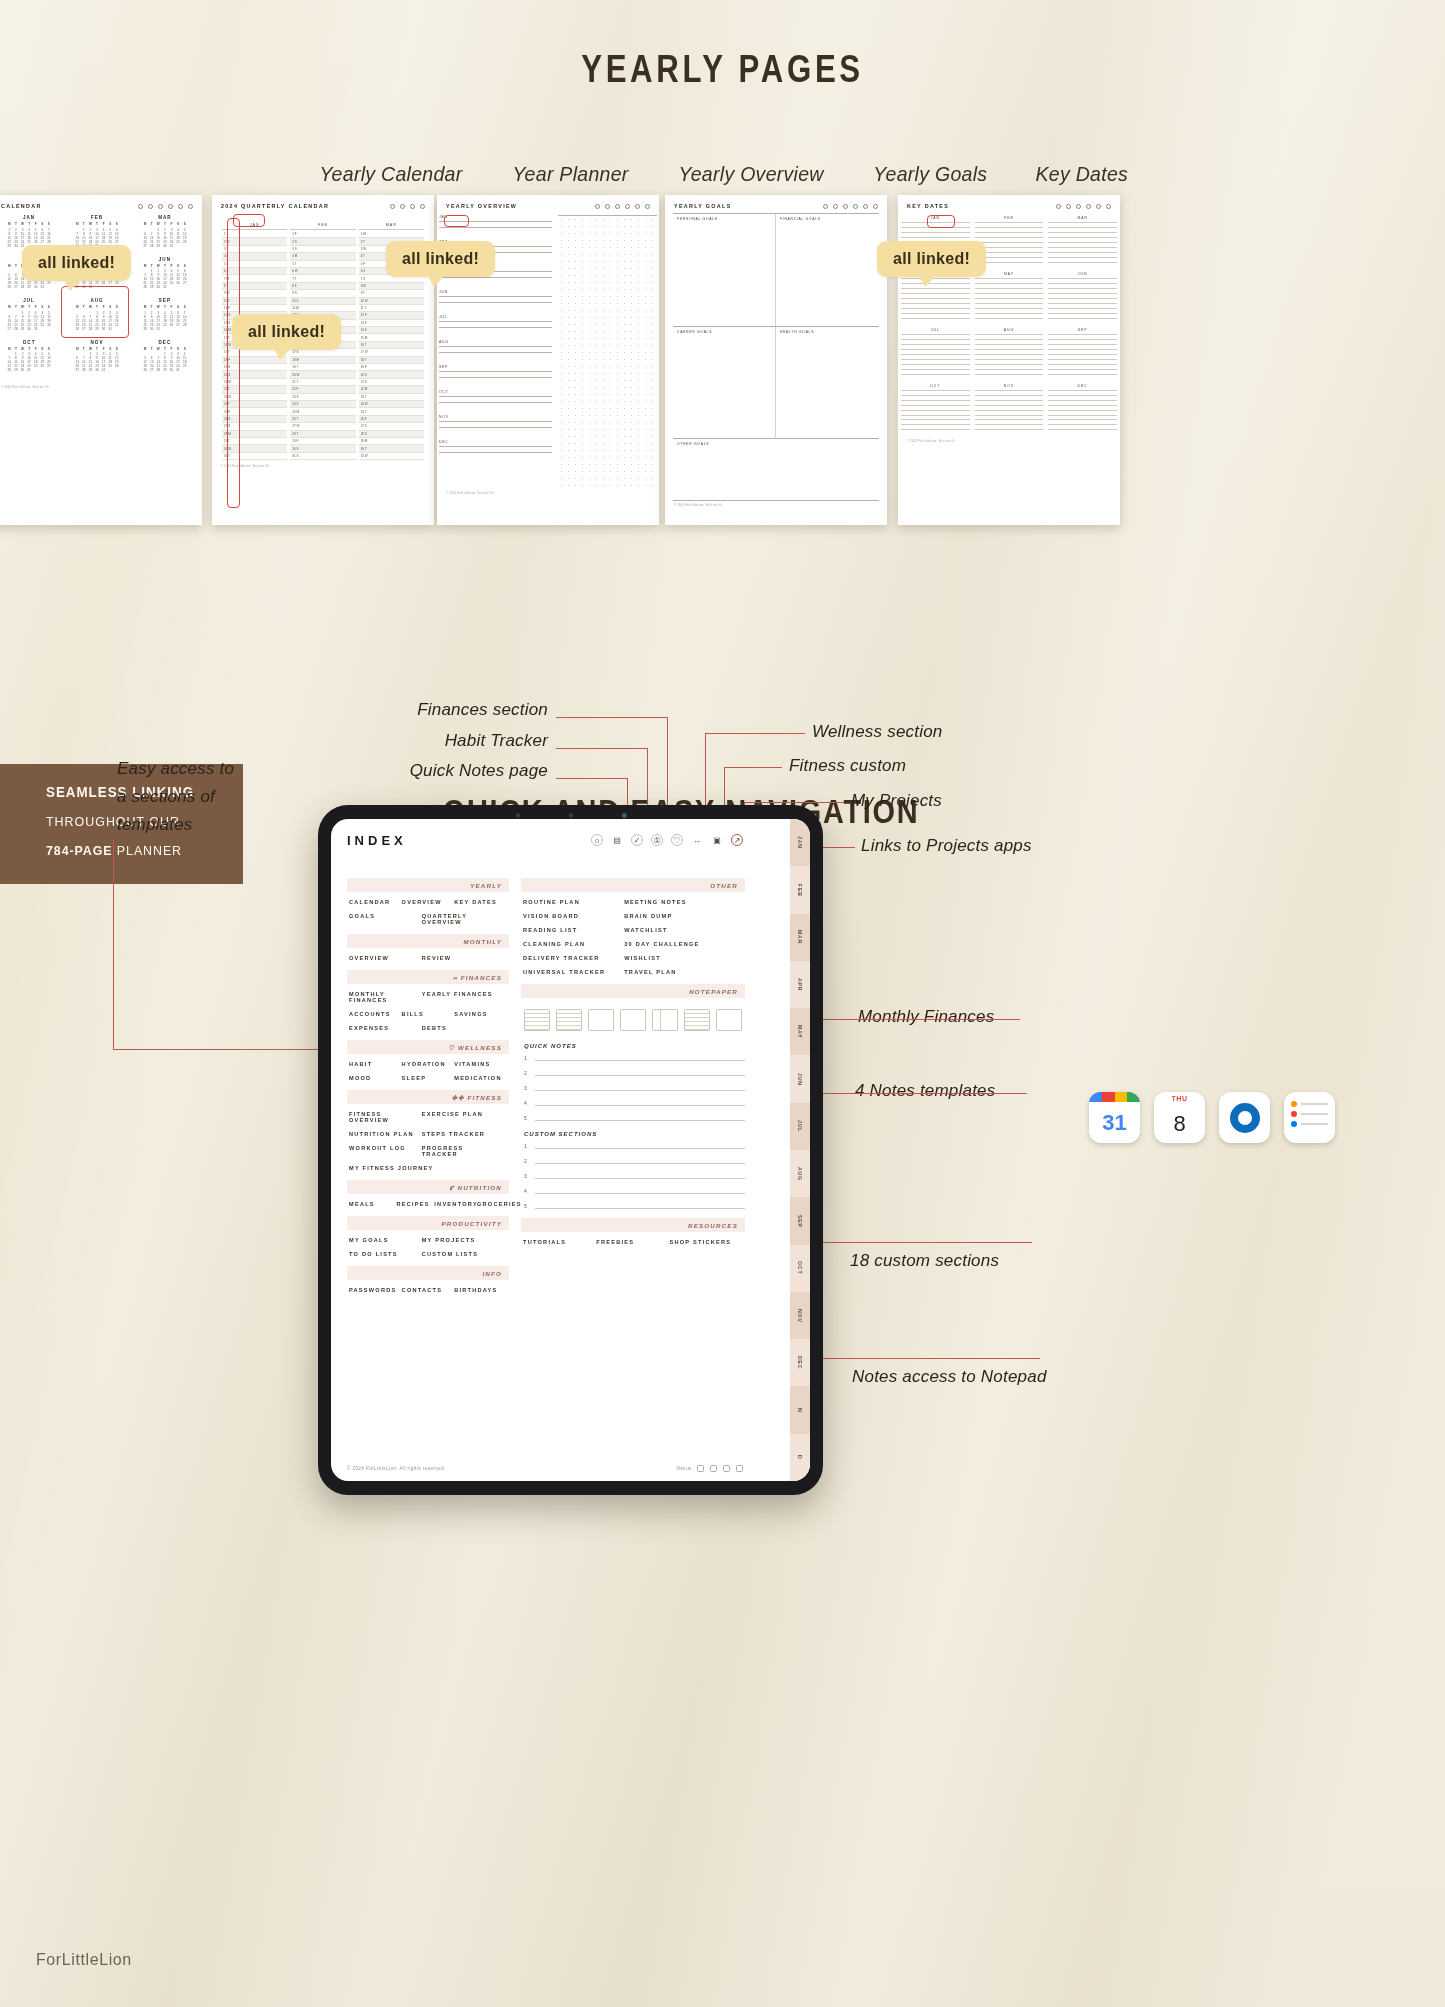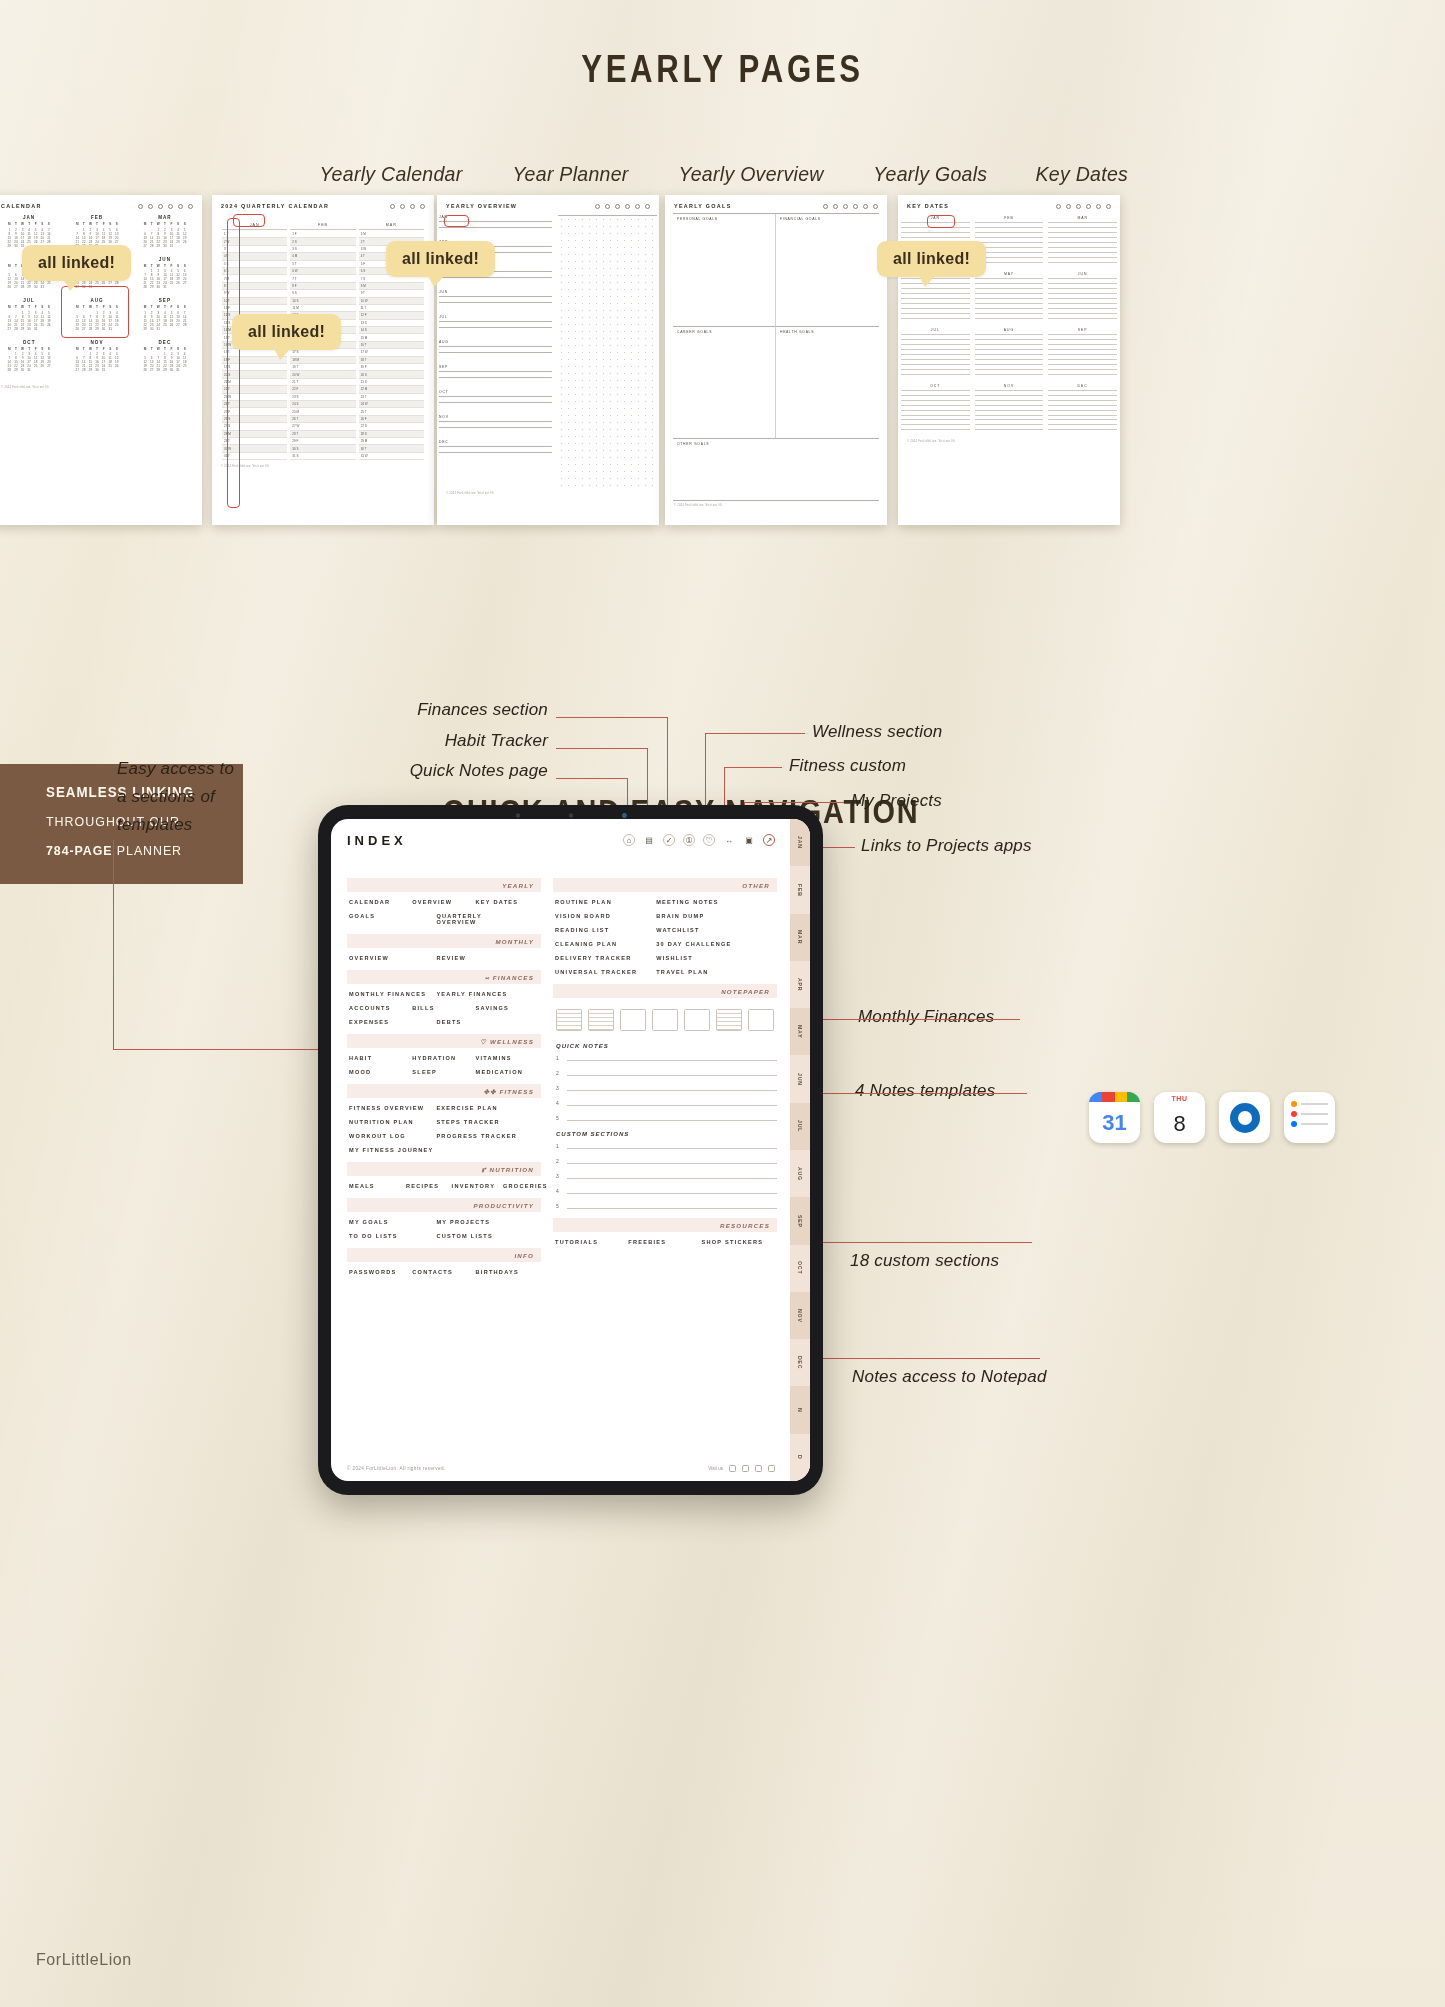--- a/index.html
+++ b/index.html
@@ -177,21 +177,21 @@
   }
   .tablet::before {
     content:""; position:absolute; left:50%; top:8px; transform:translateX(-50%);
     width: 140px; height: 5px;
     background: radial-gradient(circle at 12% 50%, #3a3a3d 0 2px, transparent 2.2px),
                 radial-gradient(circle at 50% 50%, #3a3a3d 0 2px, transparent 2.2px),
                 radial-gradient(circle at 88% 50%, #2e5d7e 0 2.4px, transparent 2.6px);
   }
   .screen {
     width: 100%; height: 100%; background: #ffffff; border-radius: 17px;
-    display: flex; overflow: hidden; position: relative;
+    display: flex; overflow: hidden; position: relative; gap: 32px;
   }
   .page { flex: 1; padding: 14px 13px 0 16px; position: relative; }
   .side-tabs { width: 20px; background: #fbf7f2; display:flex; flex-direction:column; }
   .stab {
     flex: 1; font-size: 5.2px; letter-spacing: 0.8px; color: #5d4f42;
     display:flex; align-items:center; justify-content:center;
     writing-mode: vertical-rl; font-weight: 700;
   }
 
   .idx-head { display: flex; align-items: center; position: relative; }

